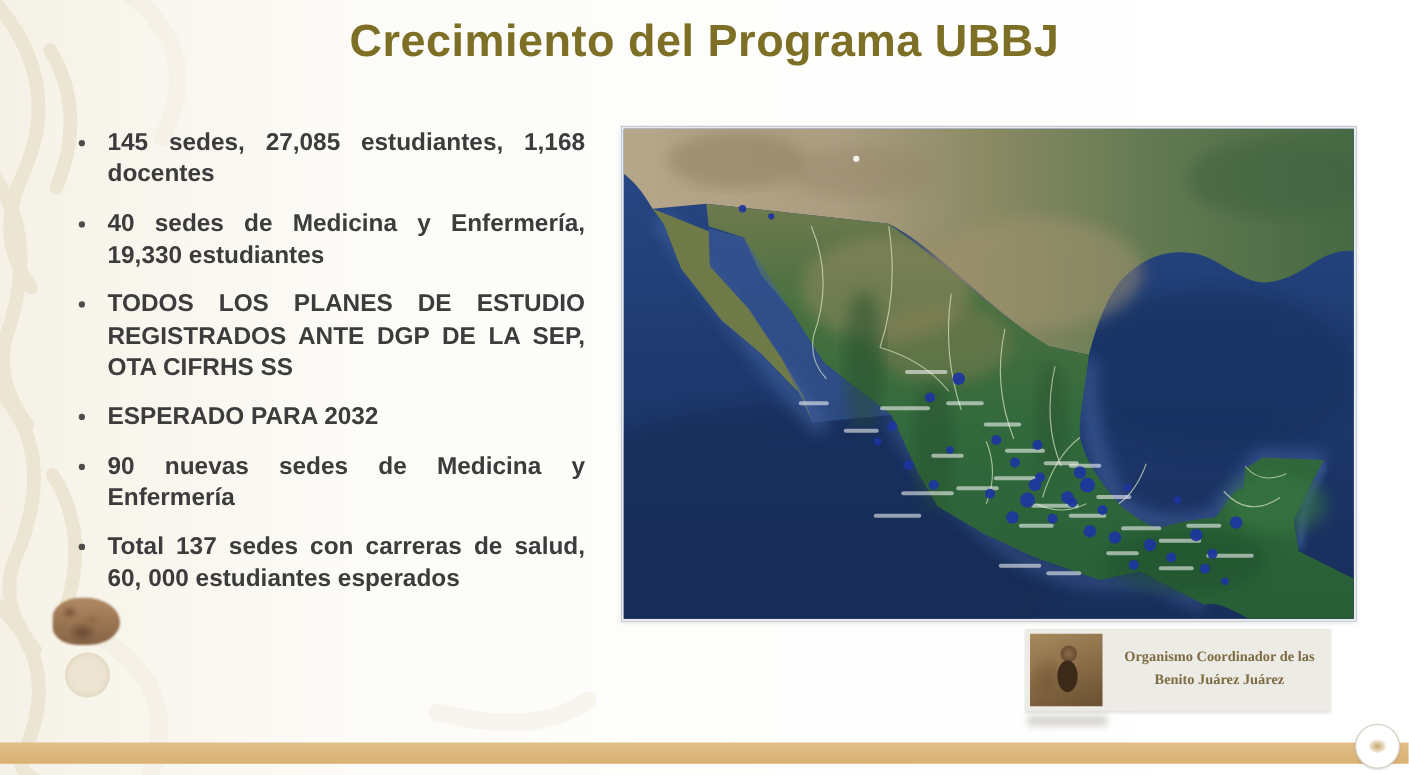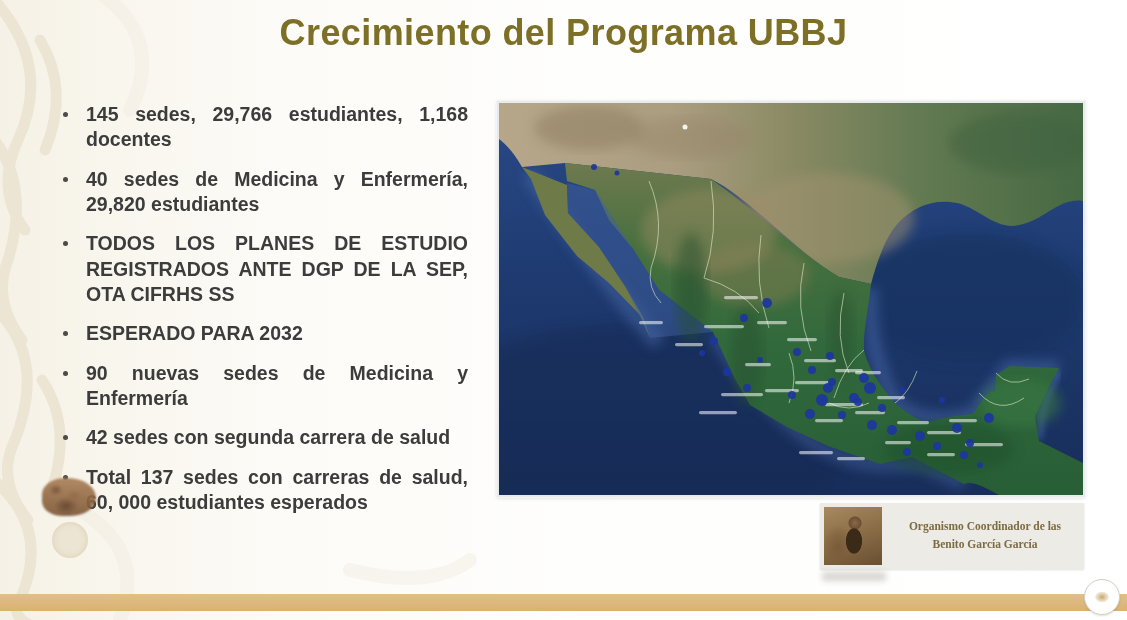--- a/index.html
+++ b/index.html
@@ -25,21 +25,21 @@
   .bullet-dot{position:absolute;left:3px;top:10px;width:5px;height:5px;border-radius:50%;background:#4c4b49;}
   
   .map-frame{
     position:absolute;left:497px;top:101px;width:588px;height:396px;
     border:2px solid #e8eaec;background:#1e3a70;box-shadow:0 0 0 1px #f2f3f4, 0 1px 4px rgba(0,0,0,.15);
     box-sizing:border-box;
   }
   .map-frame svg{display:block;width:584px;height:392px;}
   
   .badge{
-    position:absolute;left:820px;top:503px;width:264px;height:66px;
+    position:absolute;left:820px;top:503px;width:245px;height:66px;
     background:#edebe6;display:flex;align-items:center;box-shadow:0 1px 2px rgba(0,0,0,.12);
   }
   .badge-img{
     width:58px;height:58px;margin:4px;flex:none;
     background:
       radial-gradient(14px 22px at 30px 34px,#3c2a18 0%,#3c2a18 55%,transparent 60%),
       radial-gradient(10px 10px at 31px 16px,#8a6b48 0%,#6b4f33 60%,transparent 70%),
       radial-gradient(20px 30px at 14px 40px,#7a5c3a 0%,transparent 75%),
       linear-gradient(160deg,#a8895f 0%,#8d7049 45%,#6a4f31 100%);
   }
@@ -96,26 +96,26 @@
   <g fill="none" stroke="#f2ece0" stroke-width="14" stroke-linecap="round" opacity="0.45">
     <path d="M60,500 Q150,540 120,620"></path>
     <path d="M80,-20 Q170,30 130,110"></path>
     <path d="M350,570 Q430,590 470,560"></path>
   </g>
 </svg>
 
 <div class="slide-title">Crecimiento del Programa UBBJ</div>
 
 <ul class="bullets">
-  <li><span class="bullet-dot"></span><span>145 sedes, 29,766 estudiantes, 1,168 docentes</span></li>
-  <li><span class="bullet-dot"></span><span>40 sedes de Medicina y Enfermería, 29,820 estudiantes</span></li>
+  <li><span class="bullet-dot"></span><span>145 sedes, 27,085 estudiantes, 1,168 docentes</span></li>
+  <li><span class="bullet-dot"></span><span>40 sedes de Medicina y Enfermería, 19,330 estudiantes</span></li>
   <li><span class="bullet-dot"></span><span>TODOS LOS PLANES DE ESTUDIO REGISTRADOS ANTE DGP DE LA SEP, OTA CIFRHS SS</span></li>
   <li><span class="bullet-dot"></span><span>ESPERADO PARA 2032</span></li>
   <li><span class="bullet-dot"></span><span>90 nuevas sedes de Medicina y Enfermería</span></li>
-  <li><span class="bullet-dot"></span><span>42 sedes con segunda carrera de salud</span></li>
+  <li><span class="bullet-dot"></span></li>
   <li><span class="bullet-dot"></span><span>Total 137 sedes con carreras de salud, 60, 000 estudiantes esperados</span></li>
 </ul>
 
 <div class="map-frame">
 <svg viewBox="0 0 584 392" preserveAspectRatio="none">
   <defs>
     <linearGradient id="oceanGrad" x1="0" y1="0" x2="0" y2="1">
       <stop offset="0" stop-color="#2a4a88"></stop>
           <stop offset="0.45" stop-color="#1e3a70"></stop>
           <stop offset="1" stop-color="#182e5a"></stop>
@@ -262,21 +262,21 @@
   <g id="citydots-group">
         <circle cx="186" cy="24" r="2.5" fill="#f4f4ee"></circle>
       </g>
 </svg>
 </div>
 
 <div class="badge">
   <div class="badge-img"></div>
   <div class="badge-text">
     <div>Organismo Coordinador de las</div>
-    <div>Benito García García</div>
+    <div>Benito Juárez Juárez</div>
   </div>
 </div>
 <div class="badge-smudge"></div>
 
 <div class="photo-fragment"></div>
 <div class="faded-circle"></div>
 
 <div class="footer-bar"></div>
 <div class="seal">
   <div class="seal-emblem"></div>

